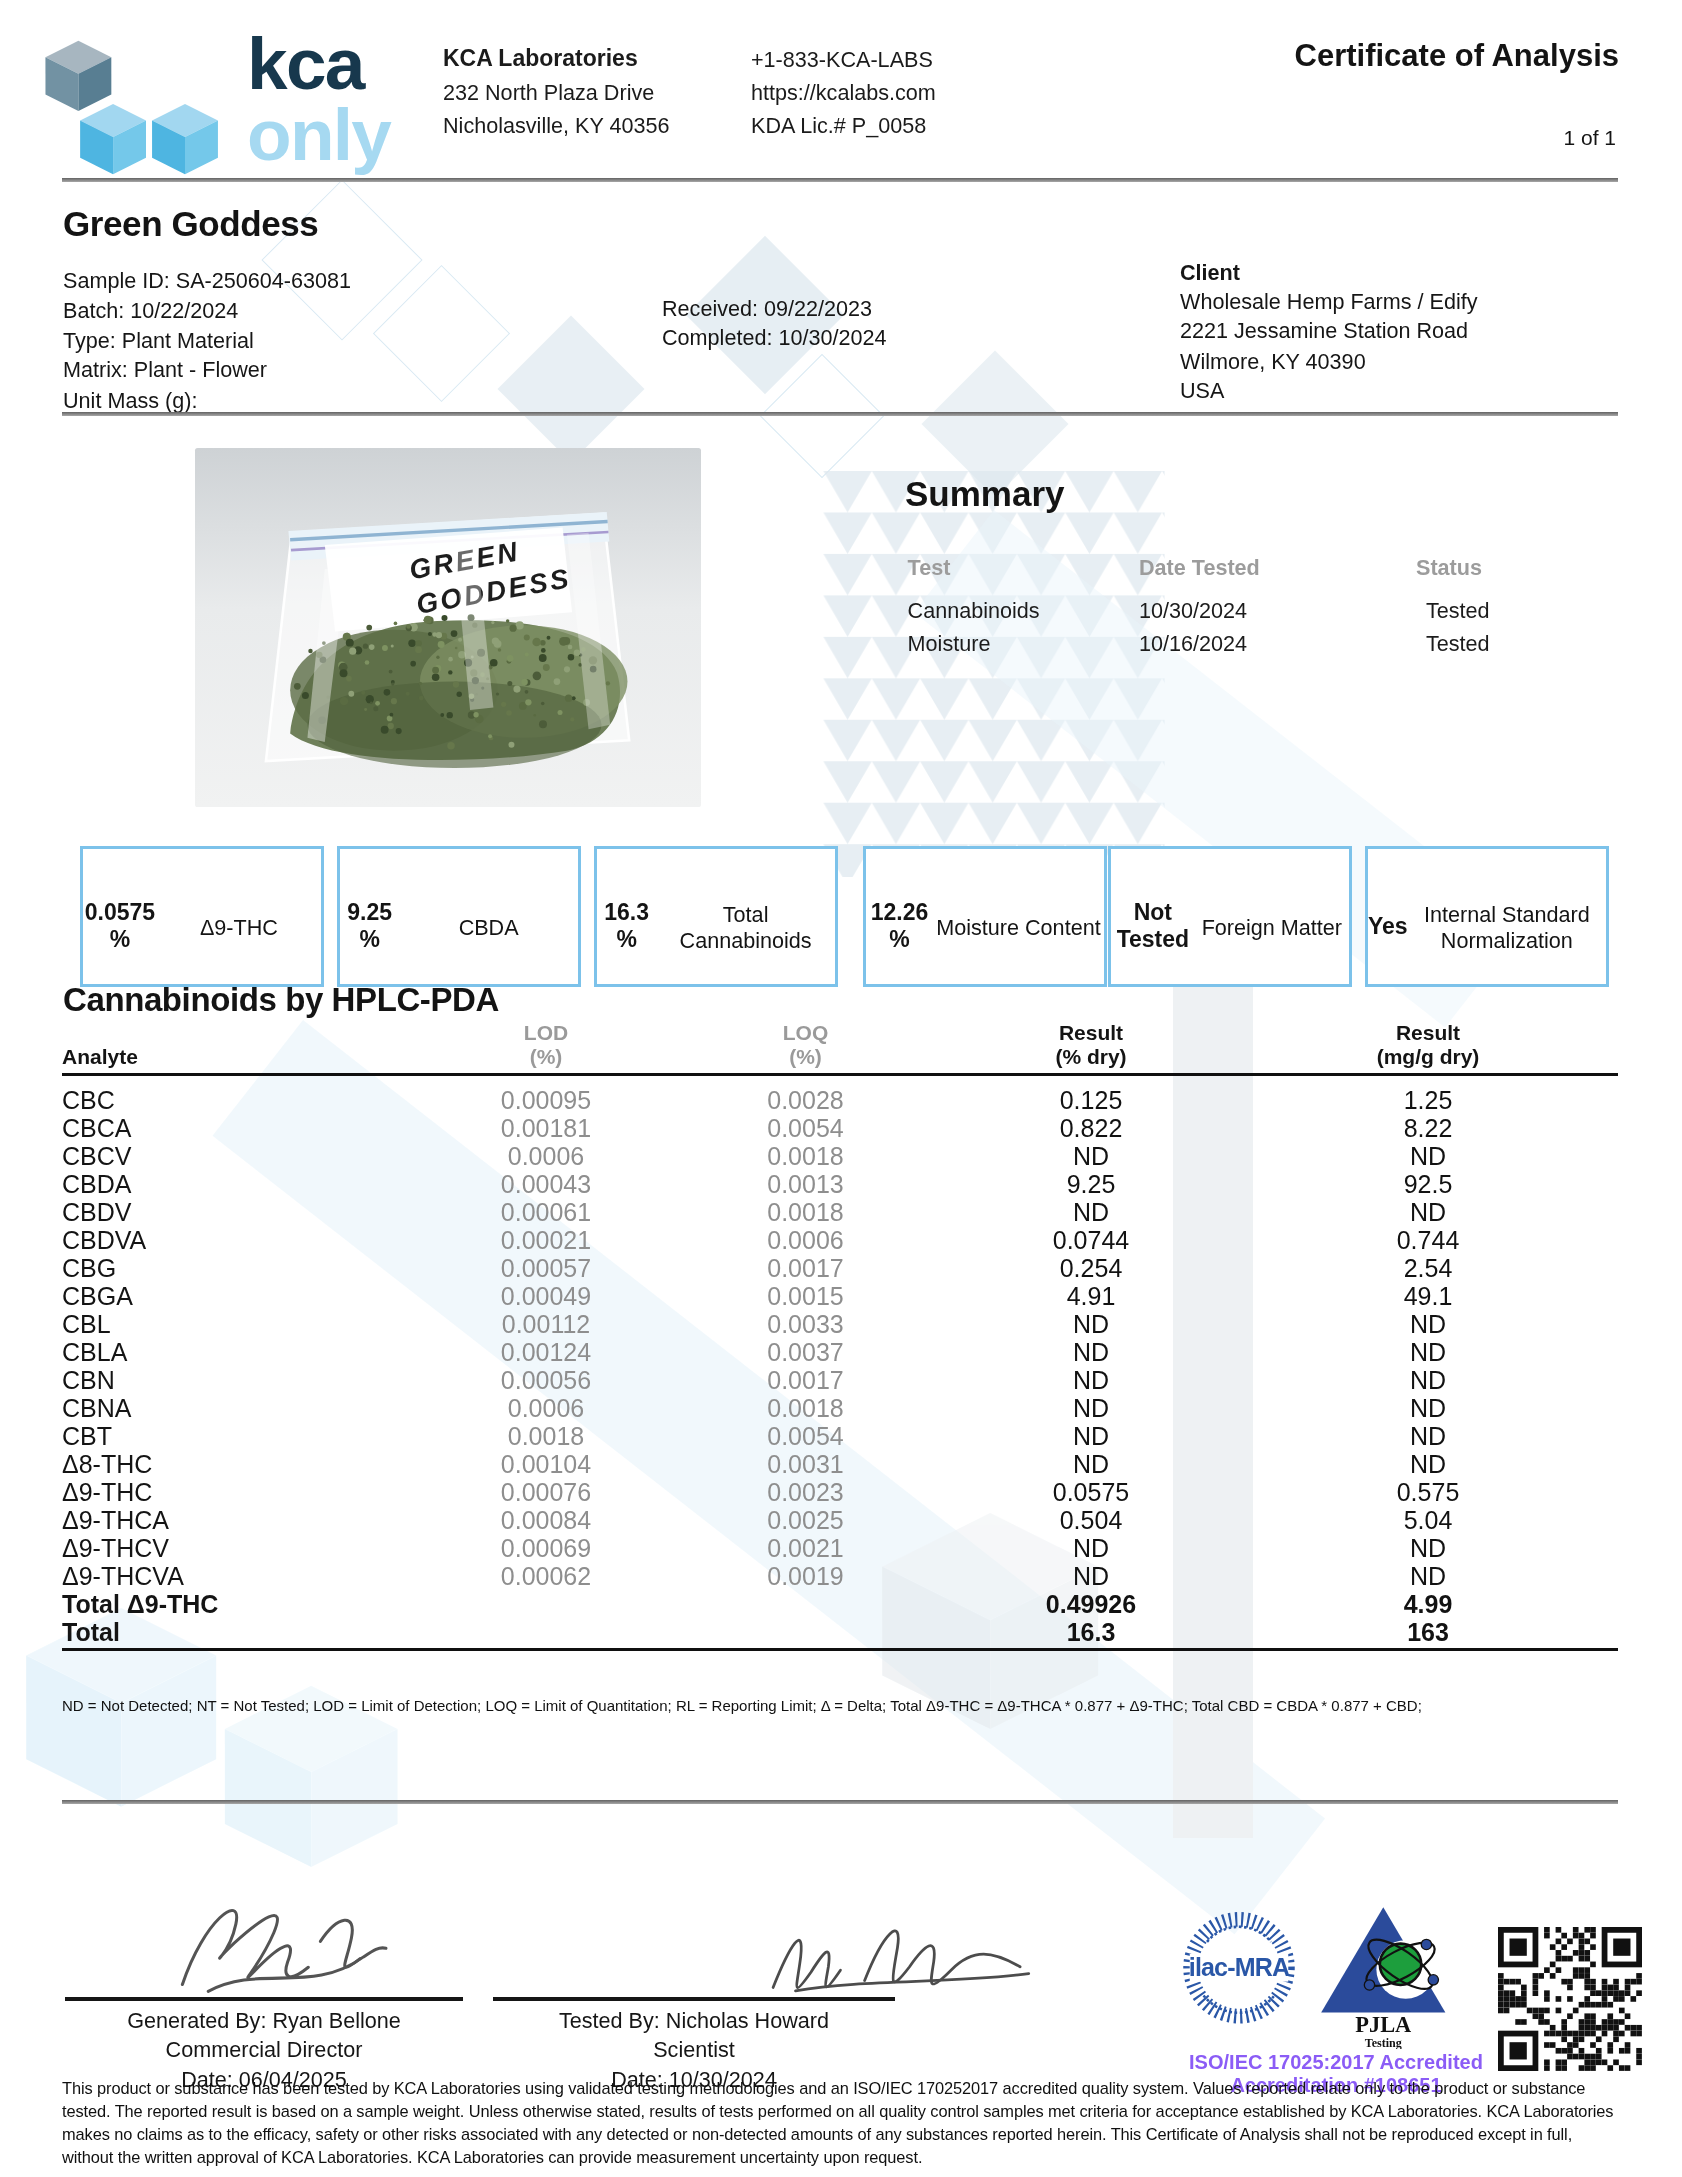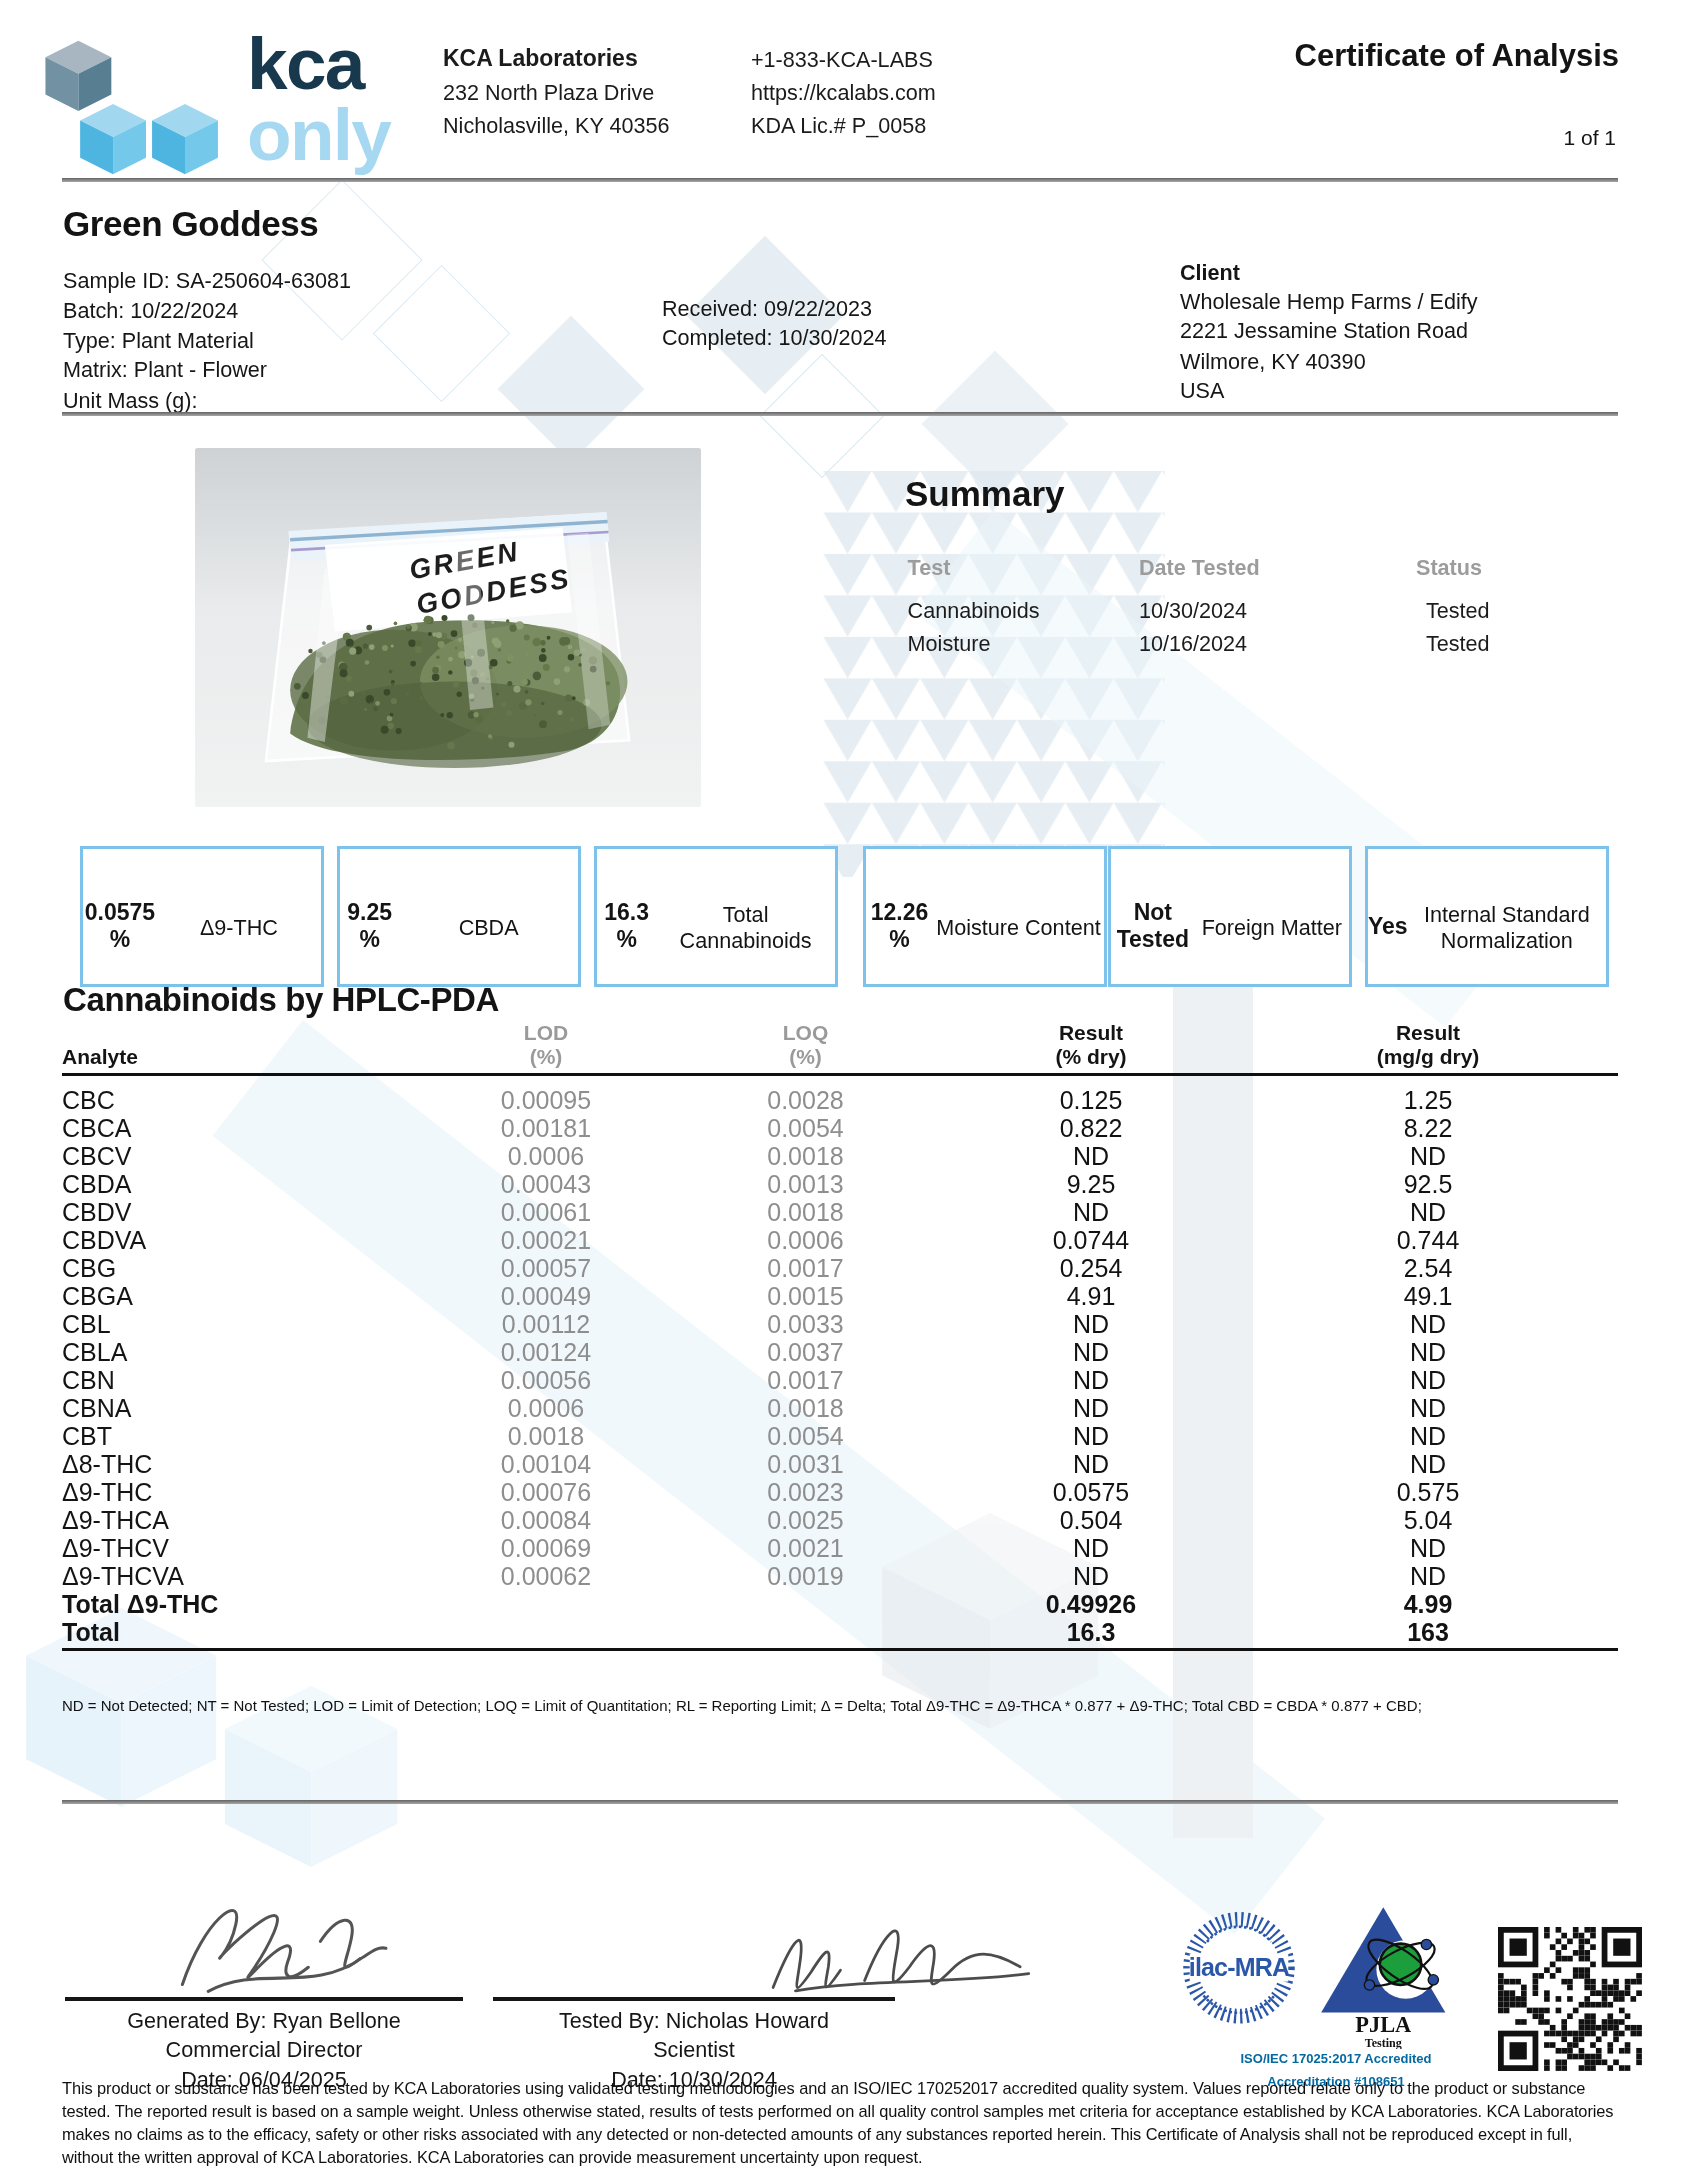--- a/index.html
+++ b/index.html
@@ -47,21 +47,21 @@
   .t-row .c1{text-align:left;}
   .t-row .c2,.t-row .c3{text-align:center;color:#8e8e8e;}
   .t-row .c4,.t-row .c5{text-align:center;color:#121212;}
   .t-row.total{font-weight:700;}
   .t-row.total .c2,.t-row.total .c3{color:transparent;}
   .footnote{font-size:15px;white-space:nowrap;color:#111;}
   
   .sigline{position:absolute;height:3.5px;background:#151515;z-index:2;}
   .sigtext{position:absolute;font-size:21.6px;text-align:center;z-index:2;color:#161616;}
   
-  .isotext{position:absolute;font-size:13px;font-weight:700;text-align:center;z-index:2;color:#0369a1;}
+  .isotext{position:absolute;font-size:20px;font-weight:700;text-align:center;z-index:2;color:#8b5cf6;}
   .qr{position:absolute;z-index:2;}
   
   .disclaimer{font-size:16.4px;line-height:23px;color:#101010;letter-spacing:-0.1px;}
   
   .photo{background:linear-gradient(#ced2d5,#e9ebec 45%,#f1f2f2);border-radius:2.6px;}
 </style>
 </head>
 <body>
 
 <div class="page">

